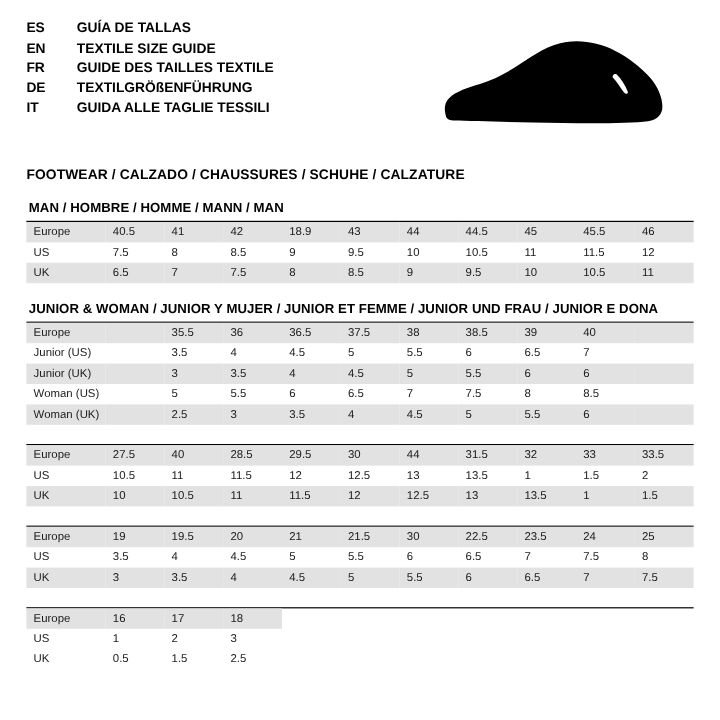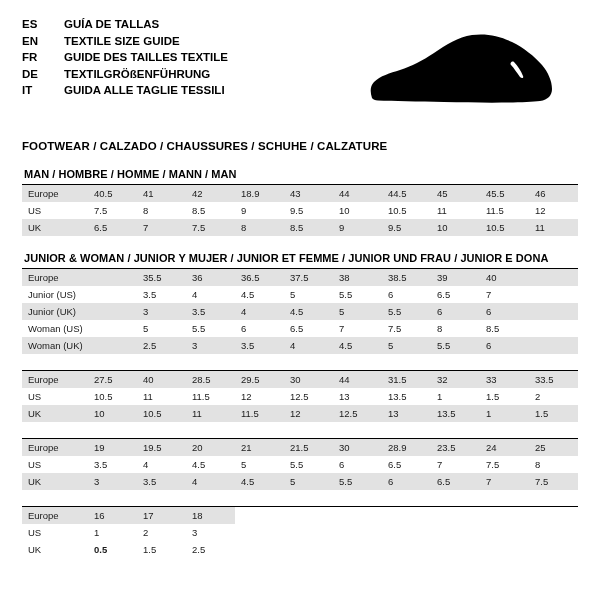--- a/index.html
+++ b/index.html
@@ -312,21 +312,21 @@
     <table class="size">
       <tbody>
           <tr class="shade">
         <td class="rowhead">Europe</td>
         <td class="val">19</td>
         <td class="val">19.5</td>
         <td class="val">20</td>
         <td class="val">21</td>
         <td class="val">21.5</td>
         <td class="val">30</td>
-        <td class="val">28.9</td>
+        <td class="val">22.5</td>
         <td class="val">23.5</td>
         <td class="val">24</td>
         <td class="val">25</td>
       </tr>
       <tr>
         <td class="rowhead">US</td>
         <td class="val">3.5</td>
         <td class="val">4</td>
         <td class="val">4.5</td>
         <td class="val">5</td>
@@ -379,21 +379,21 @@
         <td class="val"></td>
         <td class="val"></td>
         <td class="val"></td>
         <td class="val"></td>
         <td class="val"></td>
         <td class="val"></td>
         <td class="val"></td>
       </tr>
       <tr class="shade">
         <td class="rowhead" style="background: transparent;">UK</td>
-        <td class="val" style="background: transparent; font-weight: bold;">0.5</td>
+        <td class="val" style="background: transparent;">0.5</td>
         <td class="val" style="background: transparent;">1.5</td>
         <td class="val" style="background: transparent;">2.5</td>
         <td class="val" style="background: transparent;"></td>
         <td class="val" style="background: transparent;"></td>
         <td class="val" style="background: transparent;"></td>
         <td class="val" style="background: transparent;"></td>
         <td class="val" style="background: transparent;"></td>
         <td class="val" style="background: transparent;"></td>
         <td class="val" style="background: transparent;"></td>
       </tr>

